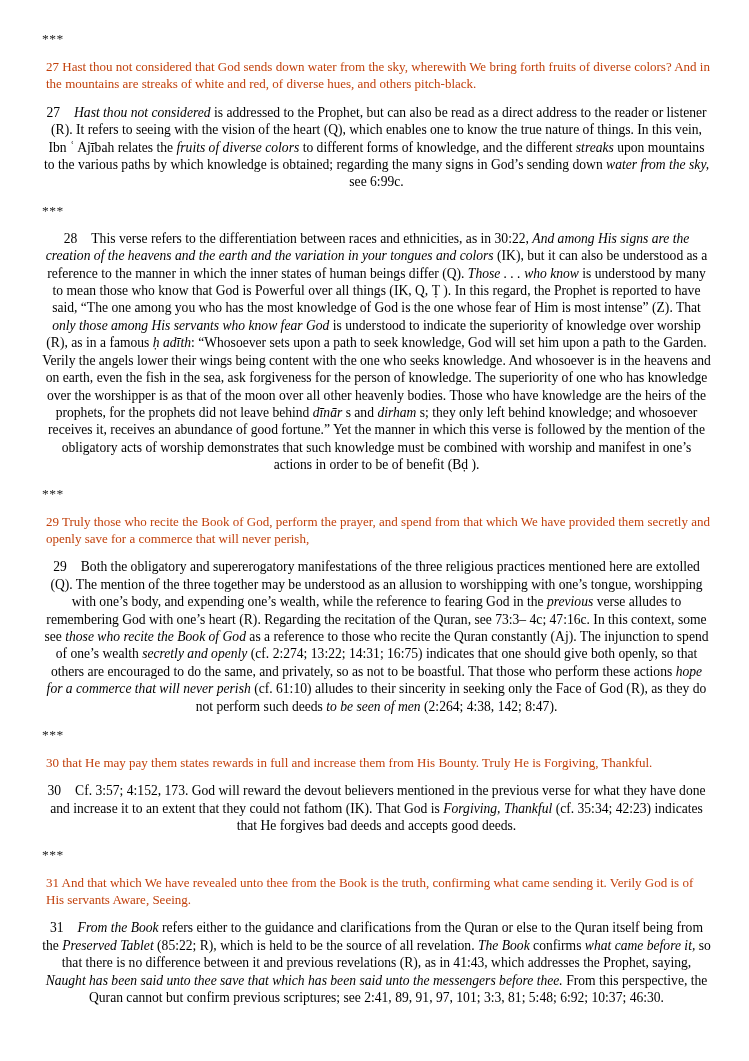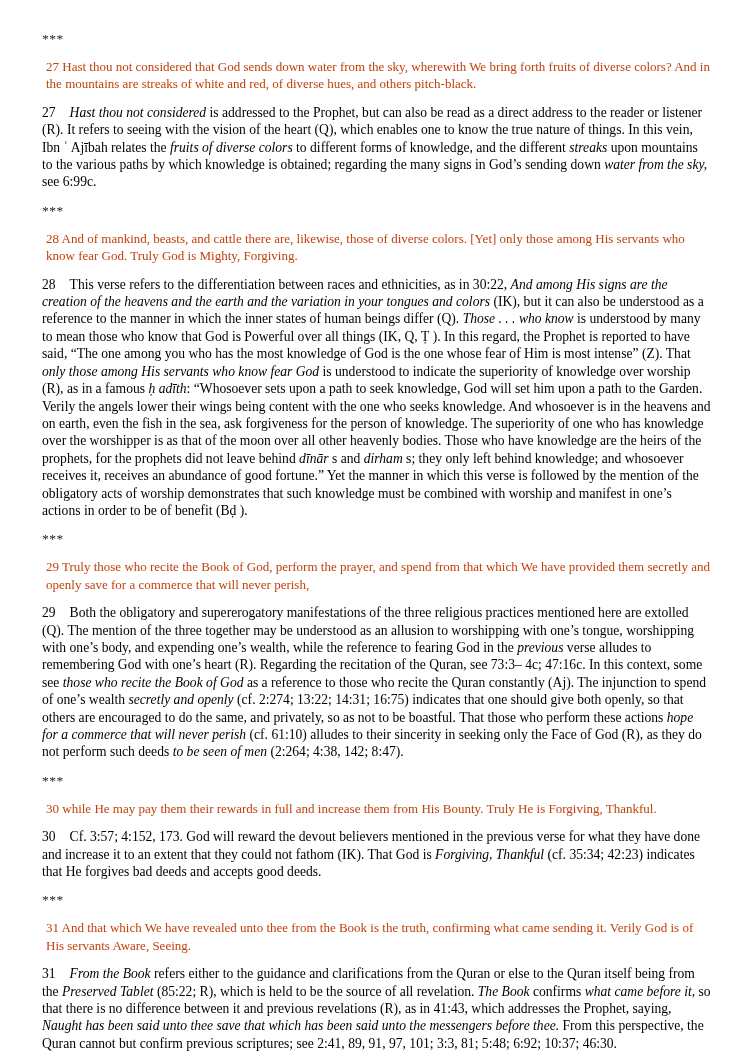--- a/index.html
+++ b/index.html
@@ -38,21 +38,21 @@
     font-size: 13px;
     line-height: 17.4px;
     margin: 0 0 11px 4px;
     text-align: left;
     color: #c2410c;
   }
   .commentary {
     font-size: 13.6px;
     line-height: 17.4px;
     margin: 0 0 11px 0;
-    text-align: left;
+    text-align: center;
     color: #000;
   }
   .cnum {
     font-weight: normal;
   }
   .gap-sm { display: inline-block; width: 14px; }
   em, i { font-style: italic; }
 </style>
 </head>
 <body>
@@ -61,33 +61,32 @@
   <div class="content">
 
     <p class="sep">***</p>
 
     <p class="verse"><span>27</span> <span><span>Hast thou not considered that God sends down water from the sky, wherewith We bring forth fruits of diverse colors? And in the mountains are streaks of white and red, of diverse hues, and others pitch-black.</span></span></p>
 
     <p class="commentary"><span class="cnum">27</span><span class="gap-sm"></span><span><em>Hast thou not considered</em><span> is addressed to the Prophet, but can also be read as a direct address to the reader or listener (R). It refers to seeing with the vision of the heart (Q), which enables one to know the true nature of things. In this vein, Ibn ʿ Ajībah relates the </span><em>fruits of diverse colors</em><span> to different forms of knowledge, and the different </span><em>streaks</em><span> upon mountains to the various paths by which knowledge is obtained; regarding the many signs in God’s sending down </span><em>water from the sky,</em><span> see 6:99c.</span></span></p>
 
     <p class="sep">***</p>
 
-    <p class="verse"><span>28</span> <span><span>And of mankind, beasts, and cattle there are, likewise, those of diverse colors. [Yet] only those among His servants who know fear God. Truly God is Mighty, Forgiving.</span></span></p>
 
     <p class="commentary"><span class="cnum">28</span><span class="gap-sm"></span><span><span>This verse refers to the differentiation between races and ethnicities, as in 30:22, </span><em>And among His signs are the creation of the heavens and the earth and the variation in your tongues and colors</em><span> (IK), but it can also be understood as a reference to the manner in which the inner states of human beings differ (Q). </span><em>Those . . . who know</em><span> is understood by many to mean those who know that God is Powerful over all things (IK, Q, Ṭ ). In this regard, the Prophet is reported to have said, “The one among you who has the most knowledge of God is the one whose fear of Him is most intense” (Z). That </span><em>only those among His servants who know fear God</em><span> is understood to indicate the superiority of knowledge over worship (R), as in a famous </span><em>ḥ adīth</em><span>: “Whosoever sets upon a path to seek knowledge, God will set him upon a path to the Garden. Verily the angels lower their wings being content with the one who seeks knowledge. And whosoever is in the heavens and on earth, even the fish in the sea, ask forgiveness for the person of knowledge. The superiority of one who has knowledge over the worshipper is as that of the moon over all other heavenly bodies. Those who have knowledge are the heirs of the prophets, for the prophets did not leave behind </span><em>dīnār</em><span> s and </span><em>dirham</em><span> s; they only left behind knowledge; and whosoever receives it, receives an abundance of good fortune.” Yet the manner in which this verse is followed by the mention of the obligatory acts of worship demonstrates that such knowledge must be combined with worship and manifest in one’s actions in order to be of benefit (Bḍ ).</span></span></p>
 
     <p class="sep">***</p>
 
     <p class="verse"><span>29</span> <span><span>Truly those who recite the Book of God, perform the prayer, and spend from that which We have provided them secretly and openly save for a commerce that will never perish,</span></span></p>
 
     <p class="commentary"><span class="cnum">29</span><span class="gap-sm"></span><span><span>Both the obligatory and supererogatory manifestations of the three religious practices mentioned here are extolled (Q). The mention of the three together may be understood as an allusion to worshipping with one’s tongue, worshipping with one’s body, and expending one’s wealth, while the reference to fearing God in the </span><em>previous</em><span> verse alludes to remembering God with one’s heart (R). Regarding the recitation of the Quran, see 73:3– 4c; 47:16c. In this context, some see </span><em>those who recite the Book of God</em><span> as a reference to those who recite the Quran constantly (Aj). The injunction to spend of one’s wealth </span><em>secretly and openly</em><span> (cf. 2:274; 13:22; 14:31; 16:75) indicates that one should give both openly, so that others are encouraged to do the same, and privately, so as not to be boastful. That those who perform these actions </span><em>hope for a commerce that will never perish</em><span> (cf. 61:10) alludes to their sincerity in seeking only the Face of God (R), as they do not perform such deeds </span><em>to be seen of men</em><span> (2:264; 4:38, 142; 8:47).</span></span></p>
 
     <p class="sep">***</p>
 
-    <p class="verse"><span>30</span> <span><span>while He may pay them their rewards in full and increase them from His Bounty. Truly He is Forgiving, Thankful.</span></span></p>
+    <p class="verse"><span>30</span> <span><span>that He may pay them states rewards in full and increase them from His Bounty. Truly He is Forgiving, Thankful.</span></span></p>
 
     <p class="commentary"><span class="cnum">30</span><span class="gap-sm"></span><span><span>Cf. 3:57; 4:152, 173. God will reward the devout believers mentioned in the previous verse for what they have done and increase it to an extent that they could not fathom (IK). That God is </span><em>Forgiving, Thankful</em><span> (cf. 35:34; 42:23) indicates that He forgives bad deeds and accepts good deeds.</span></span></p>
 
     <p class="sep">***</p>
 
     <p class="verse"><span>31</span> <span><span>And that which We have revealed unto thee from the Book is the truth, confirming what came sending it. Verily God is of His servants Aware, Seeing.</span></span></p>
 
     <p class="commentary"><span class="cnum">31</span><span class="gap-sm"></span><span><em>From the Book</em><span> refers either to the guidance and clarifications from the Quran or else to the Quran itself being from the </span><em>Preserved Tablet</em><span> (85:22; R), which is held to be the source of all revelation. </span><em>The Book</em><span> confirms </span><em>what came before it,</em><span> so that there is no difference between it and previous revelations (R), as in 41:43, which addresses the Prophet, saying, </span><em>Naught has been said unto thee save that which has been said unto the messengers before thee.</em><span> From this perspective, the Quran cannot but confirm previous scriptures; see 2:41, 89, 91, 97, 101; 3:3, 81; 5:48; 6:92; 10:37; 46:30.</span></span></p>
 
   </div>

